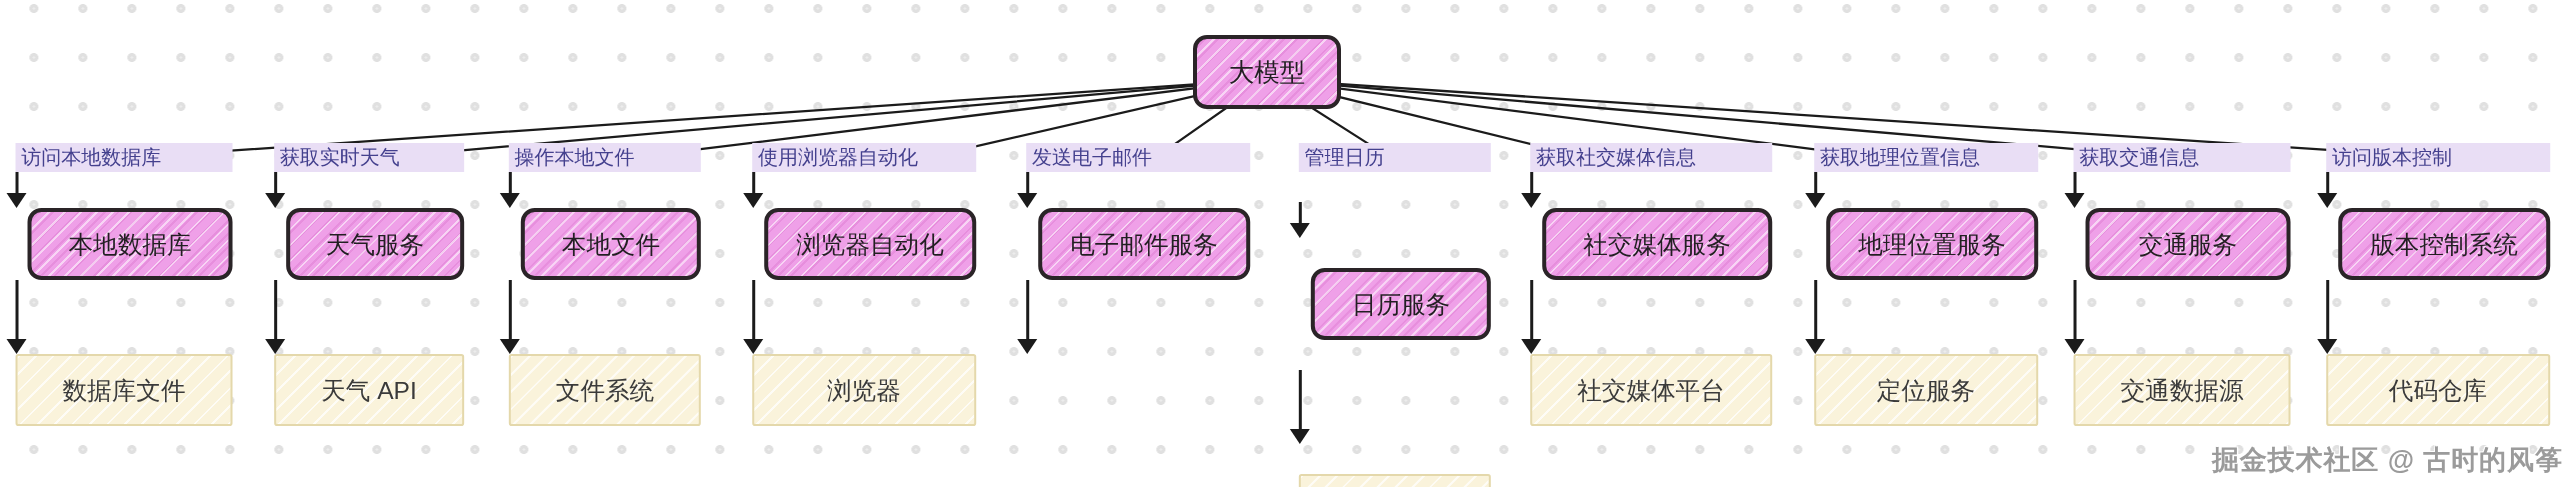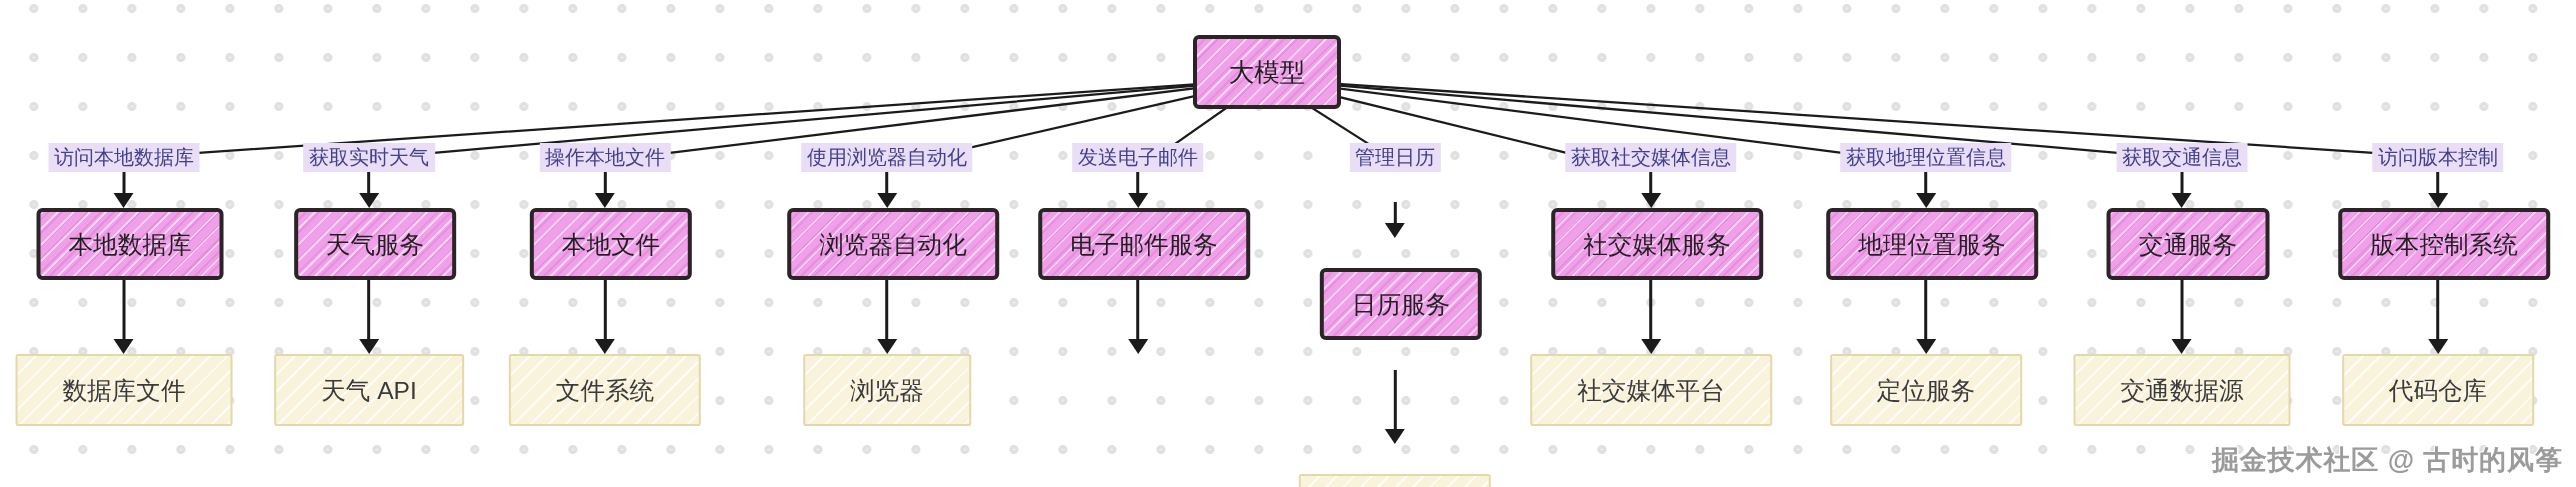--- a/index.html
+++ b/index.html
@@ -11,39 +11,39 @@
     background-color:#ffffff;
     background-image:radial-gradient(circle,#ececec 0 1.4px,#e0e0e0 1.4px 4.2px,rgba(0,0,0,0) 4.7px);
     background-size:49px 49px;
     background-position:9.4px 33px;
   }
   #edges{position:absolute;left:0;top:0;z-index:1;}
   .node{
     box-sizing:border-box;
     display:flex;align-items:center;justify-content:center;
     border:4.2px solid #2a2427;
-    border-radius:6px;
+    border-radius:14px;
     color:#221f22;
     font-size:24.6px;
     background-color:#efa0e8;
     background-image:
       repeating-linear-gradient(135deg, rgba(255,255,255,.55) 0 1.9px, rgba(0,0,0,0) 1.9px 11.3px),
       repeating-linear-gradient(135deg, rgba(201,79,182,.22) 4.7px 6.6px, rgba(0,0,0,0) 6.6px 14px);
   }
   .node.root{
     position:absolute;
     left:1267px;top:35px;
     transform:translateX(-50%);
     width:148px;height:74px;
     font-size:25.5px;
     z-index:3;
   }
   .column{
     position:absolute;top:143px;
-    display:flex;flex-direction:column;align-items:center;
+    display:flex;flex-direction:column;
     z-index:2;
     transform:translateX(-50%);
   }
   .edge-label{
     background:#e9def5;
     color:#44408e;
     font-size:20px;
     line-height:25.5px;
     padding:1.9px 5.7px;
     white-space:nowrap;
@@ -132,21 +132,21 @@
     <div class="arrow short"></div>
     <div class="node service">
       <span>本地文件</span>
     </div>
     <div class="arrow long"></div>
     <div class="node target">
       <span>文件系统</span>
     </div>
   </div>
 
-  <div class="column" style="left: 887px;">
+  <div class="column" style="left: 864px;">
     <div class="edge-label">
       <span>使用浏览器自动化</span>
     </div>
     <div class="arrow short"></div>
     <div class="node service">
       <span>浏览器自动化</span>
     </div>
     <div class="arrow long"></div>
     <div class="node target">
       <span>浏览器</span>

